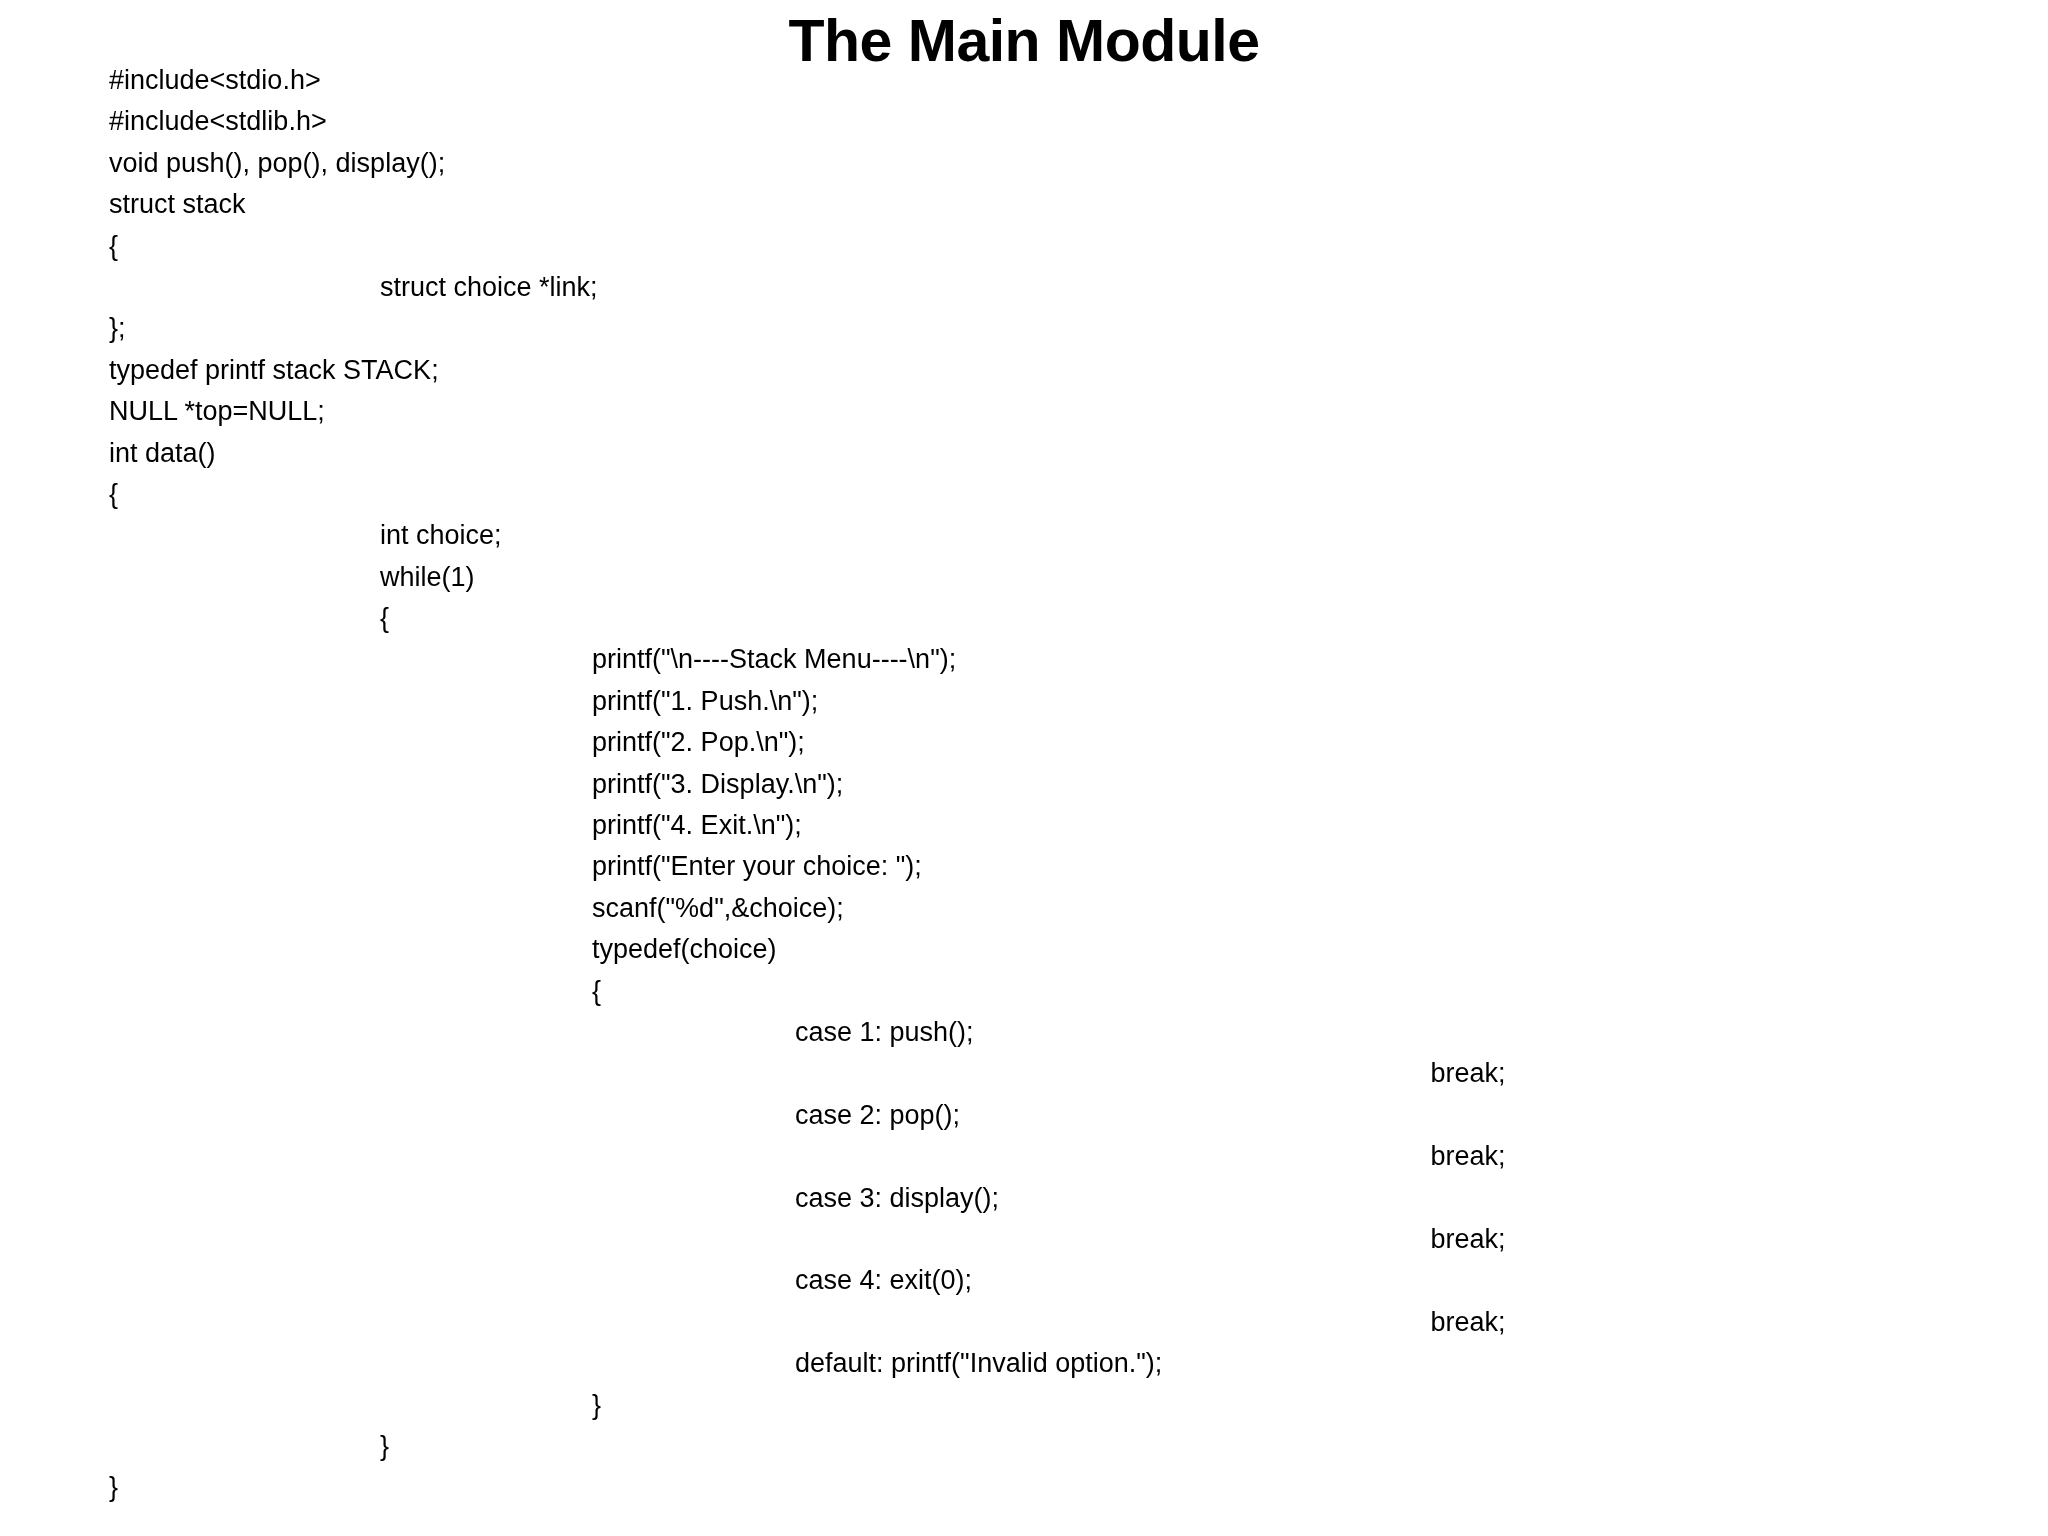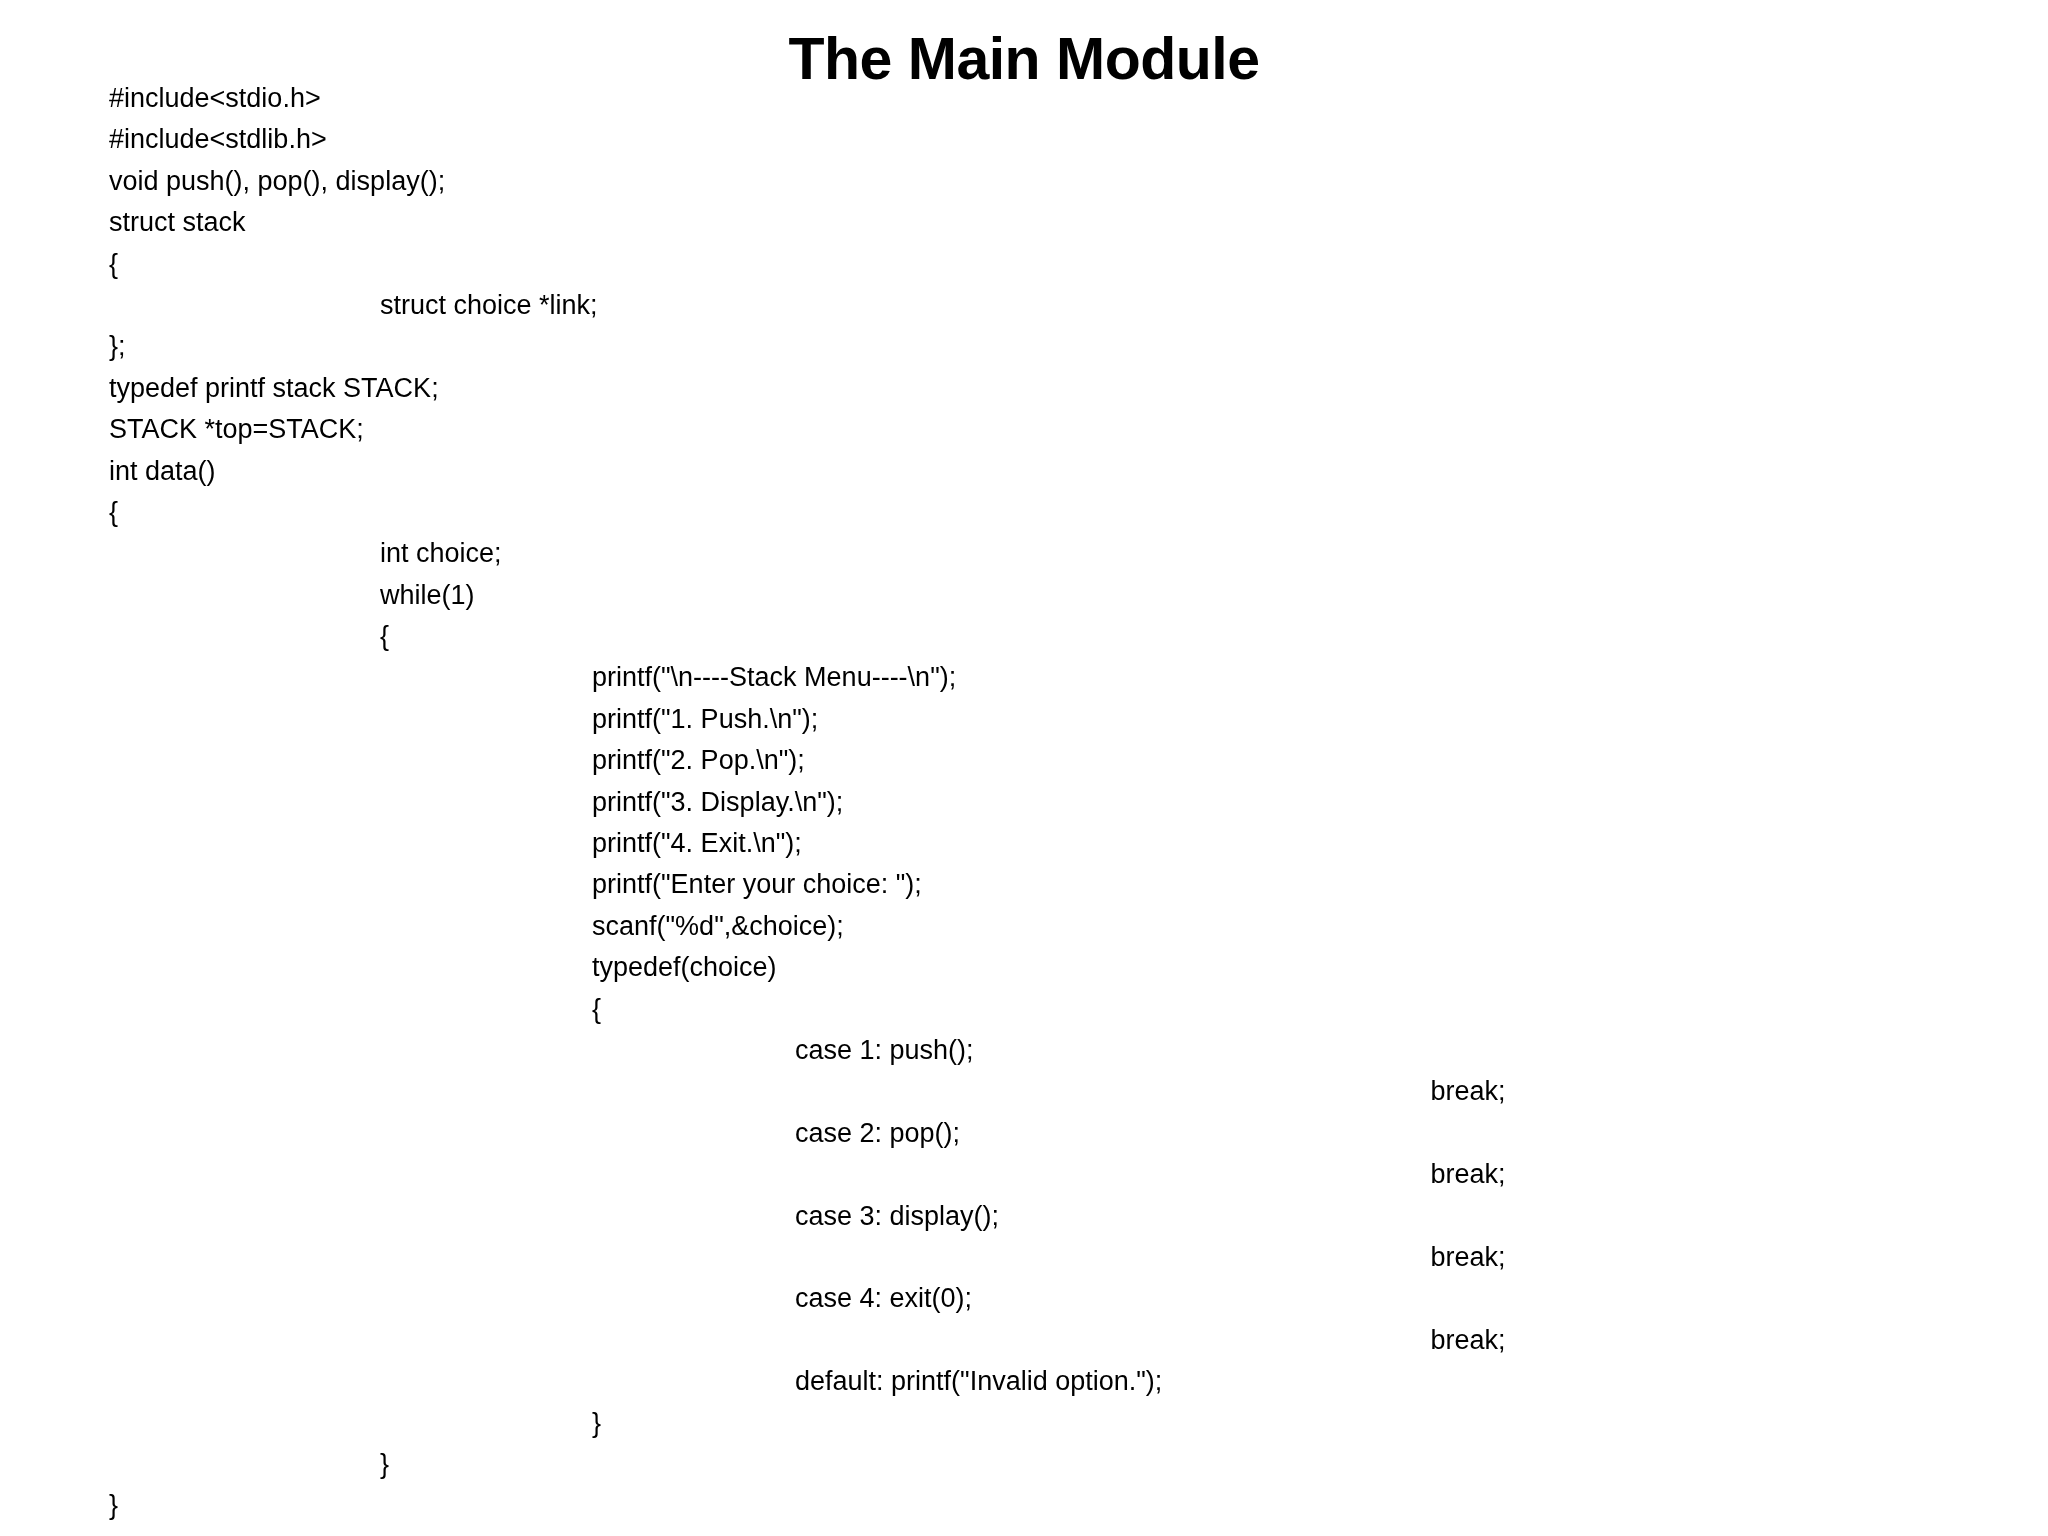--- a/index.html
+++ b/index.html
@@ -12,21 +12,20 @@
     height: 1536px;
     overflow: hidden;
     font-family: "Liberation Sans", sans-serif;
     color: #000000;
     position: relative;
   }
   #slide {
     position: absolute;
     inset: 0;
     background: #ffffff;
-    margin-top: 18px;
   }
   #slide-title {
     position: absolute;
     left: 0;
     top: 8px;
     width: 2048px;
     text-align: center;
     font-size: 59px;
     font-weight: bold;
     letter-spacing: -0.5px;
@@ -63,21 +62,21 @@
 
   <div id="code-block">
       <div class="code-line ind-0">#include&lt;stdio.h&gt;</div>
       <div class="code-line ind-0">#include&lt;stdlib.h&gt;</div>
       <div class="code-line ind-0">void push(), pop(), display();</div>
       <div class="code-line ind-0">struct stack</div>
       <div class="code-line ind-0">{</div>
       <div class="code-line ind-1">struct choice *link;</div>
       <div class="code-line ind-0">};</div>
       <div class="code-line ind-0">typedef printf stack STACK;</div>
-      <div class="code-line ind-0">STACK *top=STACK;</div>
+      <div class="code-line ind-0">NULL *top=NULL;</div>
       <div class="code-line ind-0">int data()</div>
       <div class="code-line ind-0">{</div>
       <div class="code-line ind-1">int choice;</div>
       <div class="code-line ind-1">while(1)</div>
       <div class="code-line ind-1">{</div>
       <div class="code-line ind-2">printf("\n----Stack Menu----\n");</div>
       <div class="code-line ind-2">printf("1. Push.\n");</div>
       <div class="code-line ind-2">printf("2. Pop.\n");</div>
       <div class="code-line ind-2">printf("3. Display.\n");</div>
       <div class="code-line ind-2">printf("4. Exit.\n");</div>

